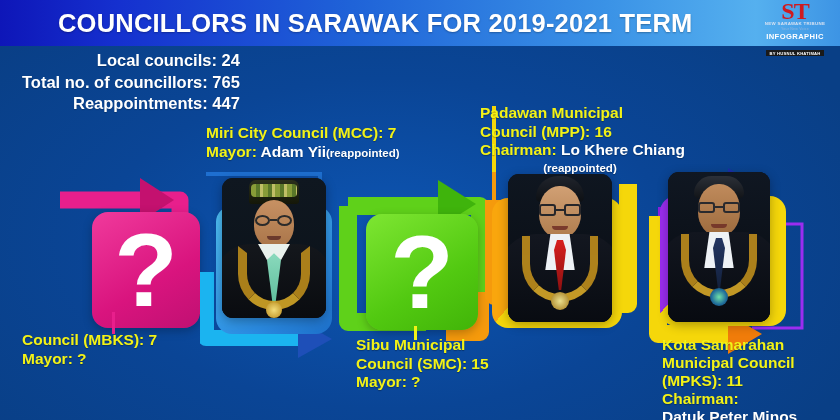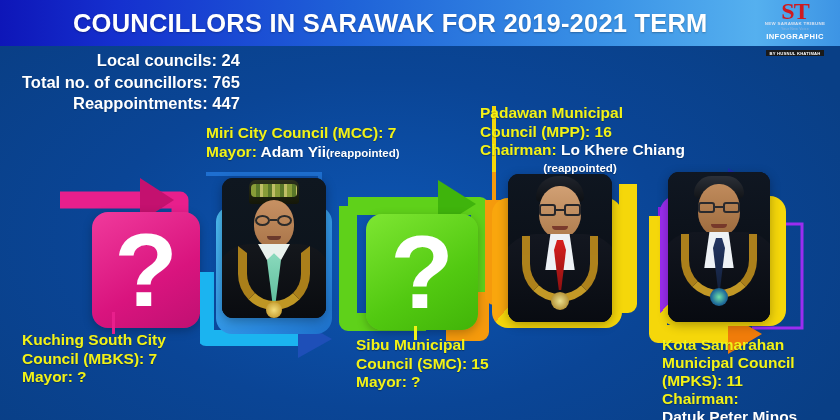--- a/index.html
+++ b/index.html
@@ -20,21 +20,20 @@
   
   #titlebar {
     position:absolute; left:0; top:0; width:840px; height:46px;
     background:linear-gradient(90deg,#0e16b8 0%,#1530cf 14%,#1f63d8 42%,#3a92e6 72%,#55b0ef 90%,#3d94e4 100%);
   }
   #title {
     position:absolute; left:58px; top:9px;
     font-size:25.5px; font-weight:bold; color:#ffffff;
     letter-spacing:0.2px; white-space:nowrap;
     text-shadow:0 1px 2px rgba(0,0,0,.28);
-    margin-left:15px;
   }
 
   
   #logo {
     position:absolute; right:8px; top:1px;
     width:74px; height:31px;
     text-align:center;
   }
   #logo .st {
     font-size:24px; font-weight:bold; color:#cf1a20;
@@ -137,21 +136,20 @@
       <path d="M8 28 L128 28 L128 130 L150 130" fill="none" stroke="#e81f8c" stroke-width="17" stroke-linejoin="round"></path>
       <polygon points="88,6 88,50 122,28" fill="#c4116f"></polygon>
       <rect x="144" y="118" width="16" height="24" rx="3" fill="#e81f8c"></rect>
     </svg>
     <div class="qtile" style="left:92px;top:212px;width:108px;height:116px;
                 background:linear-gradient(150deg,#f03a9c,#d9147e 60%,#c01072);">
       <span>?</span>
     </div>
     <div class="tick" style="left:112px;top:312px;height:22px;background:#e81f8c;"></div>
     <div class="cap" style="left:22px;top:331px;font-size:15.5px;">
-      <div><span class="y">Kuching South City</span></div>
       <div><span class="y">Council (MBKS): 7</span></div>
       <div><span class="y">Mayor: ?</span></div>
     </div>
   </div>
 
   <div class="panel">
     <svg class="loop" style="left:200px;top:168px;" width="170" height="200">
       <path d="M6 6 L120 6 L120 60" fill="none" stroke="#1e6fd0" stroke-width="4"></path>
       <path d="M6 104 L6 170 L104 170" fill="none" stroke="#1bb4f0" stroke-width="16" stroke-linejoin="round" fill-opacity="0"></path>
       <polygon points="98,152 98,190 132,171" fill="#1e4fb8"></polygon>

